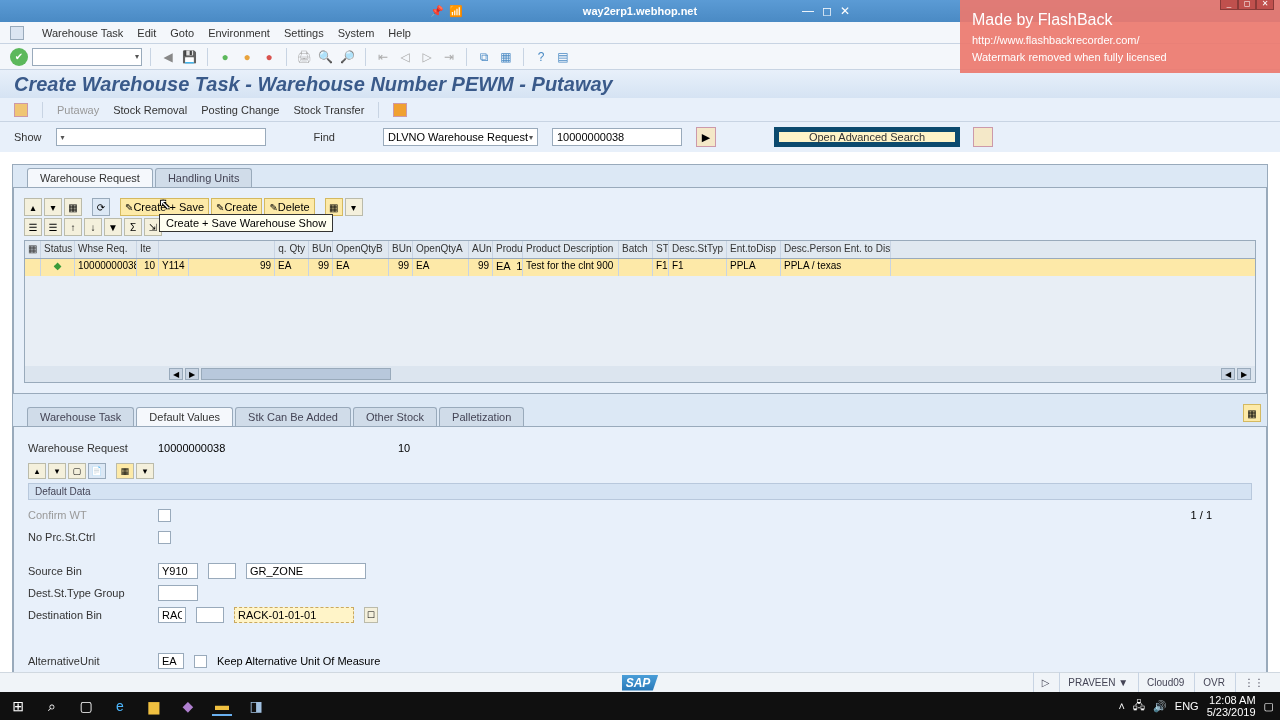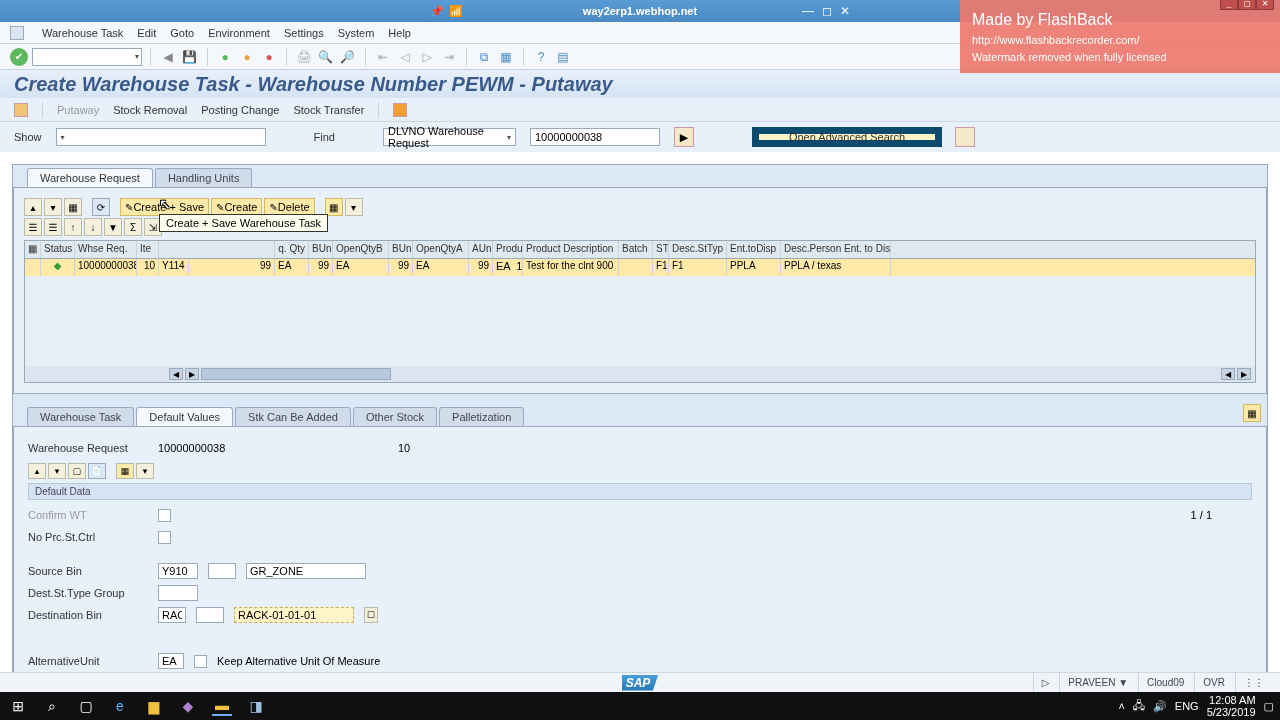--- a/index.html
+++ b/index.html
@@ -36,21 +36,21 @@
 .action-bar .action.active { color: #999; cursor: default; }
 .action-bar .sep { width: 1px; height: 16px; background: #c8d4e3; }
 
 
 .filter-row { background: #e8f0fa; height: 30px; display: flex; align-items: center; padding: 0 14px; gap: 14px; }
 .filter-row label { color: #333; }
 .filter-row .combo { height: 18px; border: 1px solid #9ab; background: #fff; display: flex; align-items: center; padding: 0 4px; justify-content: space-between; }
 .filter-row .combo::after { content: "▾"; font-size: 8px; color: #555; }
 .filter-row input { height: 18px; border: 1px solid #9ab; padding: 0 4px; }
 .filter-row .gobtn { width: 20px; height: 20px; background: #f4e8c8; border: 1px solid #c9a; display: flex; align-items: center; justify-content: center; cursor: pointer; }
-.filter-row .adv-search { height: 20px; background: #fff4c8; border: 7px solid #0c4a6e; padding: 0 30px; cursor: pointer; color: #333; display: flex; align-items: center; }
+.filter-row .adv-search { height: 20px; background: #fff4c8; border: 5px solid #0c4a6e; padding: 0 30px; cursor: pointer; color: #333; display: flex; align-items: center; }
 .filter-row .adv-icon { width: 20px; height: 20px; background: #f4e8c8; border: 1px solid #c9a; margin-left: -1px; }
 
 
 .main-panel { margin: 12px; border: 1px solid #9ab; background: #dce8f5; padding: 0; }
 
 
 .tabs { display: flex; background: #dce8f5; padding-left: 14px; height: 22px; align-items: flex-end; }
 .tab { padding: 3px 12px; background: #d0dce9; border: 1px solid #9ab; border-bottom: none; border-radius: 3px 3px 0 0; margin-right: 2px; cursor: pointer; color: #445; }
 .tab.active { background: #f5f8fc; font-weight: normal; color: #333; }
 .tab-body { background: #e8f0fa; border: 1px solid #9ab; margin: 0 0 10px 0; padding: 10px; }
@@ -181,21 +181,21 @@
   <div class="sep"></div>
   <div class="aicon" style="background:#f0a030"></div>
 </div>
 
 <div class="filter-row">
   <label>Show</label>
   <div class="combo" style="width:210px"></div>
   <div style="width:20px"></div>
   <label>Find</label>
   <div style="width:20px"></div>
-  <div class="combo" style="width:133px">
+  <div class="combo" style="width:155px">
       <span>DLVNO Warehouse Request</span>
     </div>
   <input type="text" style="width: 130px;" value="10000000038">
   <div class="gobtn">▶</div>
   <div style="width:30px"></div>
   <div class="adv-search">Open Advanced Search</div>
   <div class="adv-icon"></div>
 </div>
 
 <div class="main-panel">
@@ -224,21 +224,21 @@
     <div class="alv-toolbar">
       <div class="alv-btn small">☰</div>
       <div class="alv-btn small">☰</div>
       <div class="alv-btn small">↑</div>
       <div class="alv-btn small">↓</div>
       <div class="alv-btn small">▼</div>
       <div class="alv-btn small">Σ</div>
       <div class="alv-btn small">⇲</div>
     </div>
 
-    <div class="tooltip" style="left:145px; top:26px;">Create + Save Warehouse Task</div>
+    <div class="tooltip" style="left:145px; top:26px;">Create + Save Warehouse Show</div>
 
     <div class="cursor" style="left:145px; top:8px;">↖</div>
 
     <div class="alv-table" style="margin-top:4px">
       <div class="alv-header">
         <div class="col" style="width:16px">▦</div>
         <div class="col" style="width:34px">Status</div>
         <div class="col" style="width:62px">Whse Req.</div>
         <div class="col" style="width:22px">Ite</div>
         <div class="col" style="width:116px"></div>

